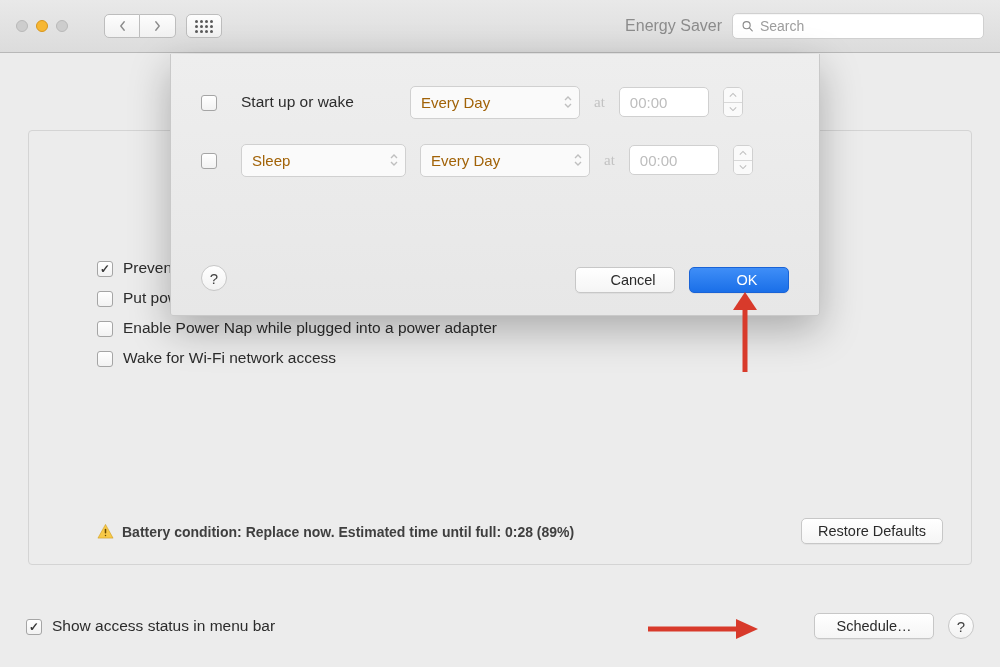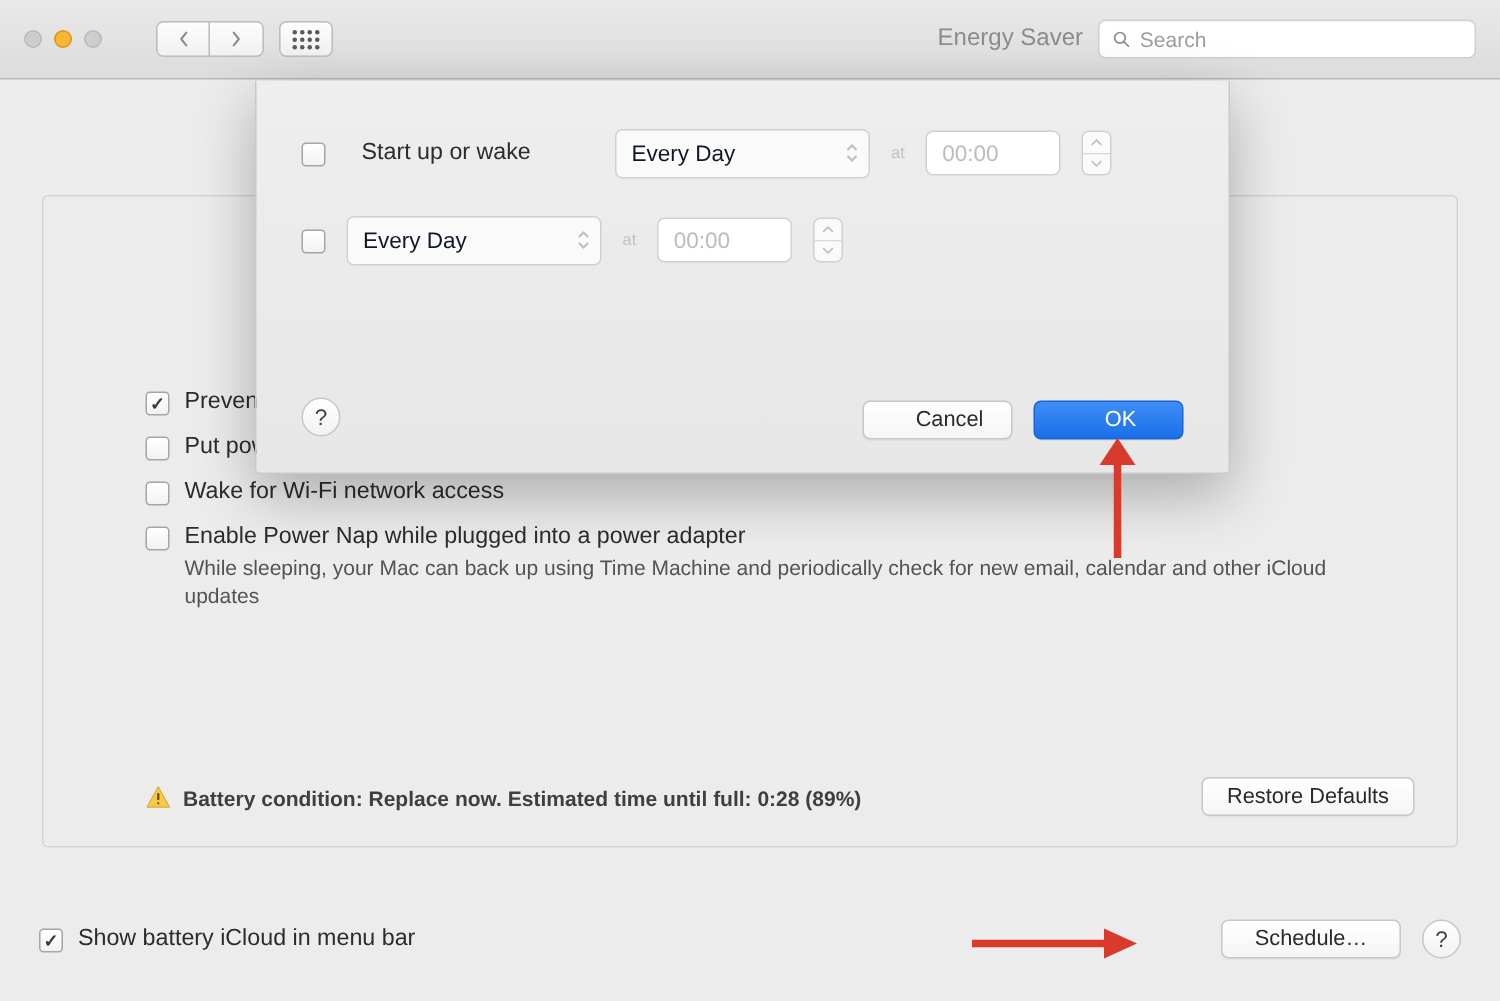--- a/index.html
+++ b/index.html
@@ -56,27 +56,27 @@
     .warn { width:17px; height:17px; }
     .restore { position:absolute; right:28px; bottom:20px; }
 
     
     .bottom { position:absolute; left:26px; right:26px; bottom:28px; display:flex; align-items:center; }
     .helpbtn { width:26px; height:26px; border-radius:50%; background:linear-gradient(#fff,#f2f2f2); border:1px solid #c7c7c7; font-size:15px; color:#424242; display:flex; align-items:center; justify-content:center; }
 
     
     .modal { position:absolute; left:170px; top:54px; width:650px; height:262px; background:linear-gradient(#eeeeee,#e7e7e7); border:1px solid #c9c9c9; border-top:0; border-radius:0 0 3px 3px; box-shadow:0 14px 40px rgba(0,0,0,.28); padding:28px 30px 22px 30px; }
     .mrow { display:flex; align-items:center; gap:14px; height:40px; }
-    .select { height:33px; border:1px solid #d0d0d0; border-radius:5px; background:#fafafa; color:#0f172a; font-size:15px; padding:0 24px 0 10px; position:relative; display:flex; align-items:center; }
+    .select { height:33px; border:1px solid #d0d0d0; border-radius:5px; background:#fafafa; color:#a16207; font-size:15px; padding:0 24px 0 10px; position:relative; display:flex; align-items:center; }
     .stepper { width:20px; height:30px; display:flex; flex-direction:column; border:1px solid #d0d0d0; border-radius:5px; overflow:hidden; }
     .stepper div { flex:1; display:flex; align-items:center; justify-content:center; background:#fafafa; }
     .stepper div:first-child { border-bottom:1px solid #d8d8d8; }
     .stepper svg { width:8px; height:6px; }
     .timein { width:90px; height:30px; border:1px solid #d0d0d0; border-radius:5px; background:#fff; color:#bdbdbd; font-size:15px; padding-left:10px; display:flex; align-items:center; }
-    .at { color:#c2c2c2; font-size:11px; }
+    .at { color:#c2c2c2; font-size:15px;font-family:Liberation Serif, serif; }
     .select .car { position:absolute; right:6px; top:50%; transform:translateY(-50%); width:10px; }
     .select .car svg { display:block; }
     .mhelp { position:absolute; left:30px; bottom:24px; }
     .mbtns { position:absolute; right:30px; bottom:22px; display:flex; gap:14px; }
     .mbtns .btn { width:100px; justify-content:center;padding-left:32px; }
     .mlabel { font-size:15.5px; color:#2c2c2c; width:155px; margin-left:10px;}
 
     
     .arrow { position:absolute; pointer-events:none; }
   </style>
@@ -157,43 +157,42 @@
   <div class="row">
     <div class="chk checked"></div>
     <span class="lbl">Prevent</span>
   </div>
   <div class="row" style="margin-top:12px">
     <div class="chk"></div>
     <span class="lbl">Put power</span>
   </div>
   <div class="row" style="margin-top:12px">
     <div class="chk"></div>
+    <span class="lbl">Enable Power Nap while plugged into a power adapter</span>
+  </div>
+  <div class="row" style="margin-top:12px">
+    <div class="chk"></div>
     <span class="lbl">Wake for Wi-Fi network access</span>
   </div>
-  <div class="row" style="margin-top:12px">
-    <div class="chk"></div>
-    <span class="lbl">Enable Power Nap while plugged into a power adapter</span>
-  </div>
-  <div class="sub" style="margin-left:66px">While sleeping, your Mac can back up using Time Machine and periodically check for new email, calendar and other iCloud updates</div>
 
   <div class="status">
     <svg class="warn" viewBox="0 0 18 18">
       <path d="M9 1.5 L17 16 H1 Z" fill="#f7c948" stroke="#cf9a18" stroke-width="0.6"></path>
       <rect x="8.2" y="6" width="1.6" height="5.2" rx="0.8" fill="#6a4a00"></rect>
       <rect x="8.2" y="12.5" width="1.6" height="1.6" rx="0.8" fill="#6a4a00"></rect>
     </svg>
     <span>Battery condition: Replace now. Estimated time until full: 0:28 (89%)</span>
   </div>
 
   <button class="btn restore">Restore Defaults</button>
 </div>
 
 <div class="bottom">
   <div class="chk checked"></div>
-  <span class="lbl" style="margin-left:10px">Show battery iCloud in menu bar</span>
+  <span class="lbl" style="margin-left:10px">Show access status in menu bar</span>
   <div style="flex:1"></div>
   <button class="btn" style="width:120px">Schedule…</button>
   <div style="width:14px"></div>
   <div class="helpbtn">?</div>
 </div>
 
 <div class="modal">
   <div class="mrow">
     <div class="chk"></div>
     <span class="mlabel">Start up or wake</span>
@@ -219,20 +218,29 @@
       <div>
           <svg viewBox="0 0 10 6">
             <path d="M1 1 L5 5 L9 1" stroke="#bfbfbf" stroke-width="1.3" fill="none"></path>
           </svg>
         </div>
     </div>
   </div>
 
   <div class="mrow" style="margin-top:18px">
     <div class="chk"></div>
+    <div class="select" style="width:165px; margin-left:10px">
+      <span>Sleep</span>
+      <span class="car">
+          <svg viewBox="0 0 10 14">
+            <path d="M2 5 L5 2 L8 5" stroke="#bfbfbf" stroke-width="1.4" fill="none"></path>
+            <path d="M2 9 L5 12 L8 9" stroke="#bfbfbf" stroke-width="1.4" fill="none"></path>
+          </svg>
+        </span>
+    </div>
     <div class="select" style="width:170px">
       <span>Every Day</span>
       <span class="car">
           <svg viewBox="0 0 10 14">
             <path d="M2 5 L5 2 L8 5" stroke="#bfbfbf" stroke-width="1.4" fill="none"></path>
             <path d="M2 9 L5 12 L8 9" stroke="#bfbfbf" stroke-width="1.4" fill="none"></path>
           </svg>
         </span>
     </div>
     <span class="at">at</span>

